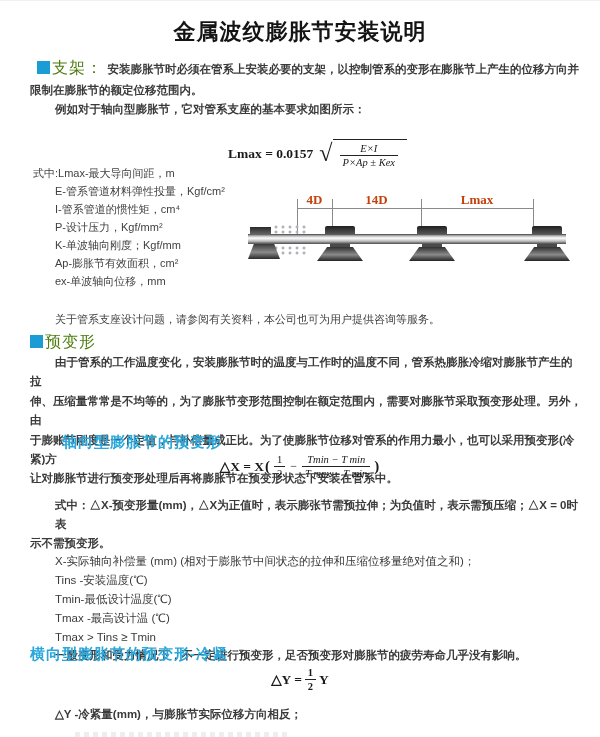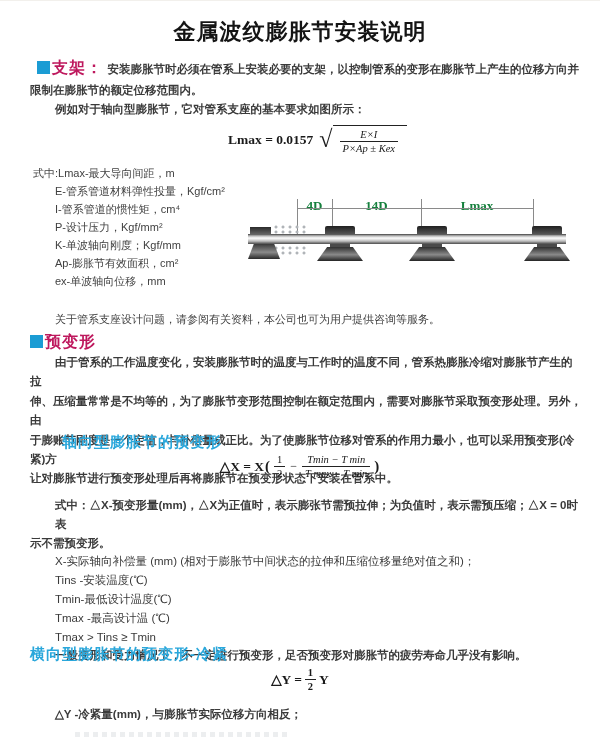--- a/index.html
+++ b/index.html
@@ -9,21 +9,21 @@
     font-family:"Liberation Sans", sans-serif; color:#3a3a3a; overflow:hidden;
     border-top:1px solid #f2f0ec;
   }
   .abs { position:absolute; }
 
   .title { top:16px; left:0; width:600px; text-align:center;
     font-size:22px; font-weight:bold; color:#141414; letter-spacing:1px; }
 
   .accent-square { display:inline-block; width:13px; height:13px;
     background:#1b9cd4; margin-right:2px; vertical-align:-1px; }
-  .sec-head { color:#be185d; font-weight:bold; font-size:16px; letter-spacing:1px; }
+  .sec-head { color:#4d7c0f; font-weight:normal; font-size:16px; letter-spacing:1px; }
   .sub-head { color:#2aa7db; font-weight:bold; font-size:15px; letter-spacing:1px; }
 
   .body-t { font-size:11.5px; line-height:19px; color:#3a3a3a; }
   .bold-t { font-weight:600; }
   .def-line { font-size:11px; line-height:18px; color:#3f3f3f; }
   .ind { padding-left:22px; }
   .ind25 { padding-left:25px; }
 
   .para div { font-size:11.5px; line-height:19.4px; font-weight:600; color:#3a3a3a; }
   .para .first { text-indent:25px; }
@@ -45,22 +45,22 @@
   .sqrt .radicand { border-top:1.5px solid #222; padding:3px 6px 0 4px;
     display:inline-flex; align-items:flex-start; }
   .f-paren { font-size:15px; font-weight:bold; padding:0 1px; }
   .f-op { font-size:12px; padding:0 2px; }
 
   
   .diagram { top:190px; left:248px; width:320px; height:76px; }
   .dim-line { position:absolute; top:17px; left:49px; width:236px;
     border-top:1px solid #8a8a8a; }
   .dim-tick { position:absolute; top:8px; width:1px; height:35px; background:#8a8a8a; }
-  .dim-label { position:absolute; top:7px; text-align:center;
-    font-family:"Liberation Serif", serif; font-weight:bold; font-size:13px; color:#15803d; }
+  .dim-label { position:absolute; top:1px; text-align:center;
+    font-family:"Liberation Serif", serif; font-weight:bold; font-size:13px; color:#c2410c; }
   .pipe { position:absolute; top:43px; left:0; width:318px; height:10px;
     background:linear-gradient(180deg,#8c8c8c 0%,#e9e9e9 28%,#f6f6f6 45%,#b9b9b9 78%,#6f6f6f 100%);
     border-top:1px solid #5e5e5e; border-bottom:1px solid #5e5e5e; }
   .bellows { position:absolute; left:25px; width:34px; height:10px;
     background-image:radial-gradient(circle at 3px 3px, #b0b4b8 1.2px, rgba(0,0,0,0) 1.8px);
     background-size:7px 5px; }
   .bellows.top { top:33px; } .bellows.bot { top:54px; height:11px; }
   .cap { position:absolute; top:35px; width:30px; height:8px;
     background:linear-gradient(180deg,#1f1f1f,#555); border-radius:2px 2px 0 0; }
   .neck { position:absolute; top:53px; width:20px; height:4px; background:#4a4a4a; }
@@ -83,21 +83,21 @@
 
   <div class="abs title">金属波纹膨胀节安装说明</div>
 
   <div class="abs" style="top:57px; left:37px; right:10px;">
     <span class="accent-square"></span><span class="sec-head">支架：</span>
     <span class="body-t bold-t">安装膨胀节时必须在管系上安装必要的支架，以控制管系的变形在膨胀节上产生的位移方向并</span>
   </div>
   <div class="abs body-t bold-t" style="top:80px; left:30px;">限制在膨胀节的额定位移范围内。</div>
   <div class="abs body-t bold-t" style="top:99px; left:55px;">例如对于轴向型膨胀节，它对管系支座的基本要求如图所示：</div>
 
-  <div class="abs formula f-row" style="top:124px; left:228px;">
+  <div class="abs formula f-row" style="top:138px; left:228px;">
     <span class="f-lhs">Lmax = 0.0157</span>
     <span class="sqrt">
       <span class="tick">√</span>
       <span class="radicand">
         <span class="frac ital">
           <span class="num">E×I</span>
           <span class="den">P×Ap ± Kex</span>
         </span>
       </span>
     </span>

